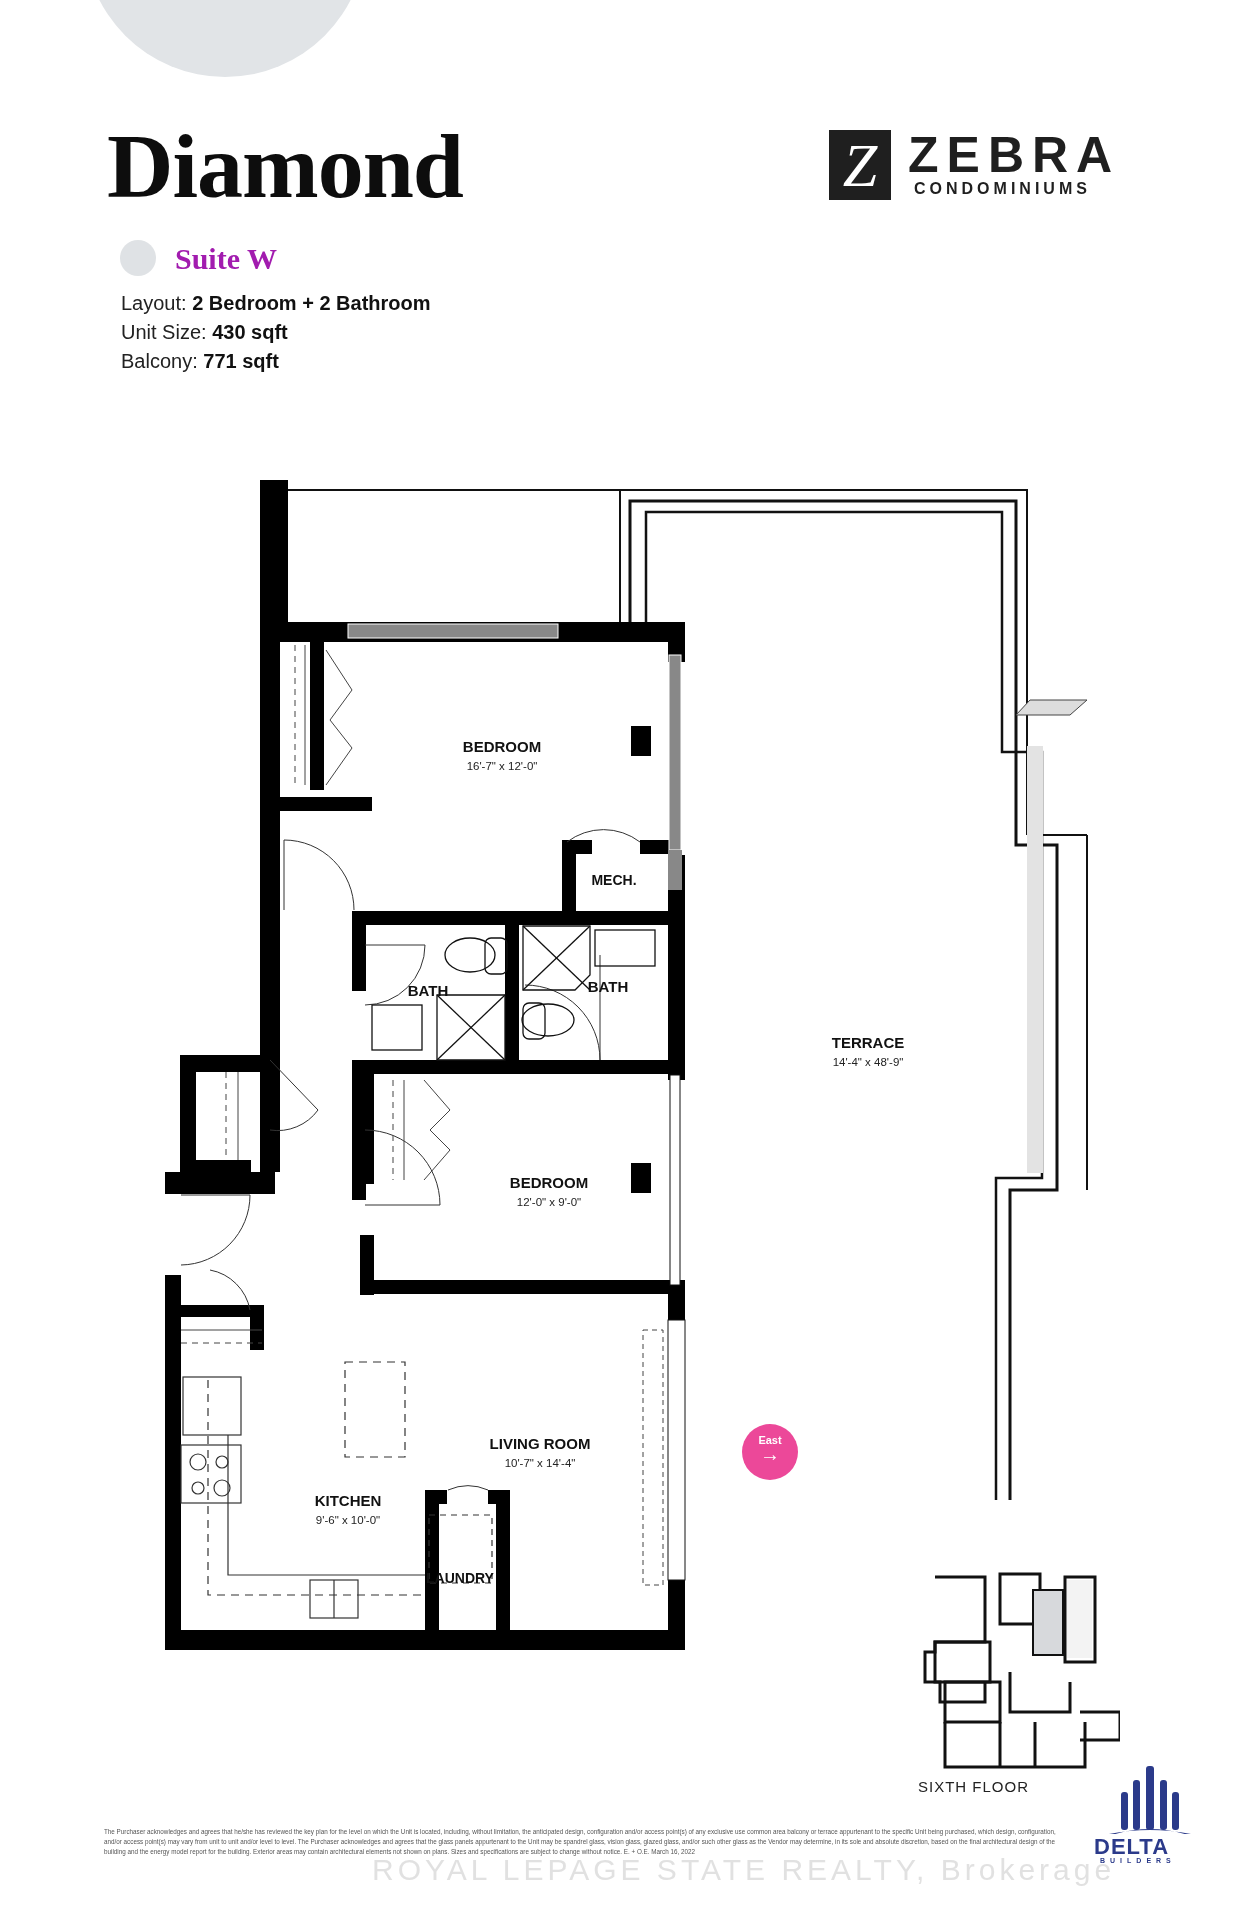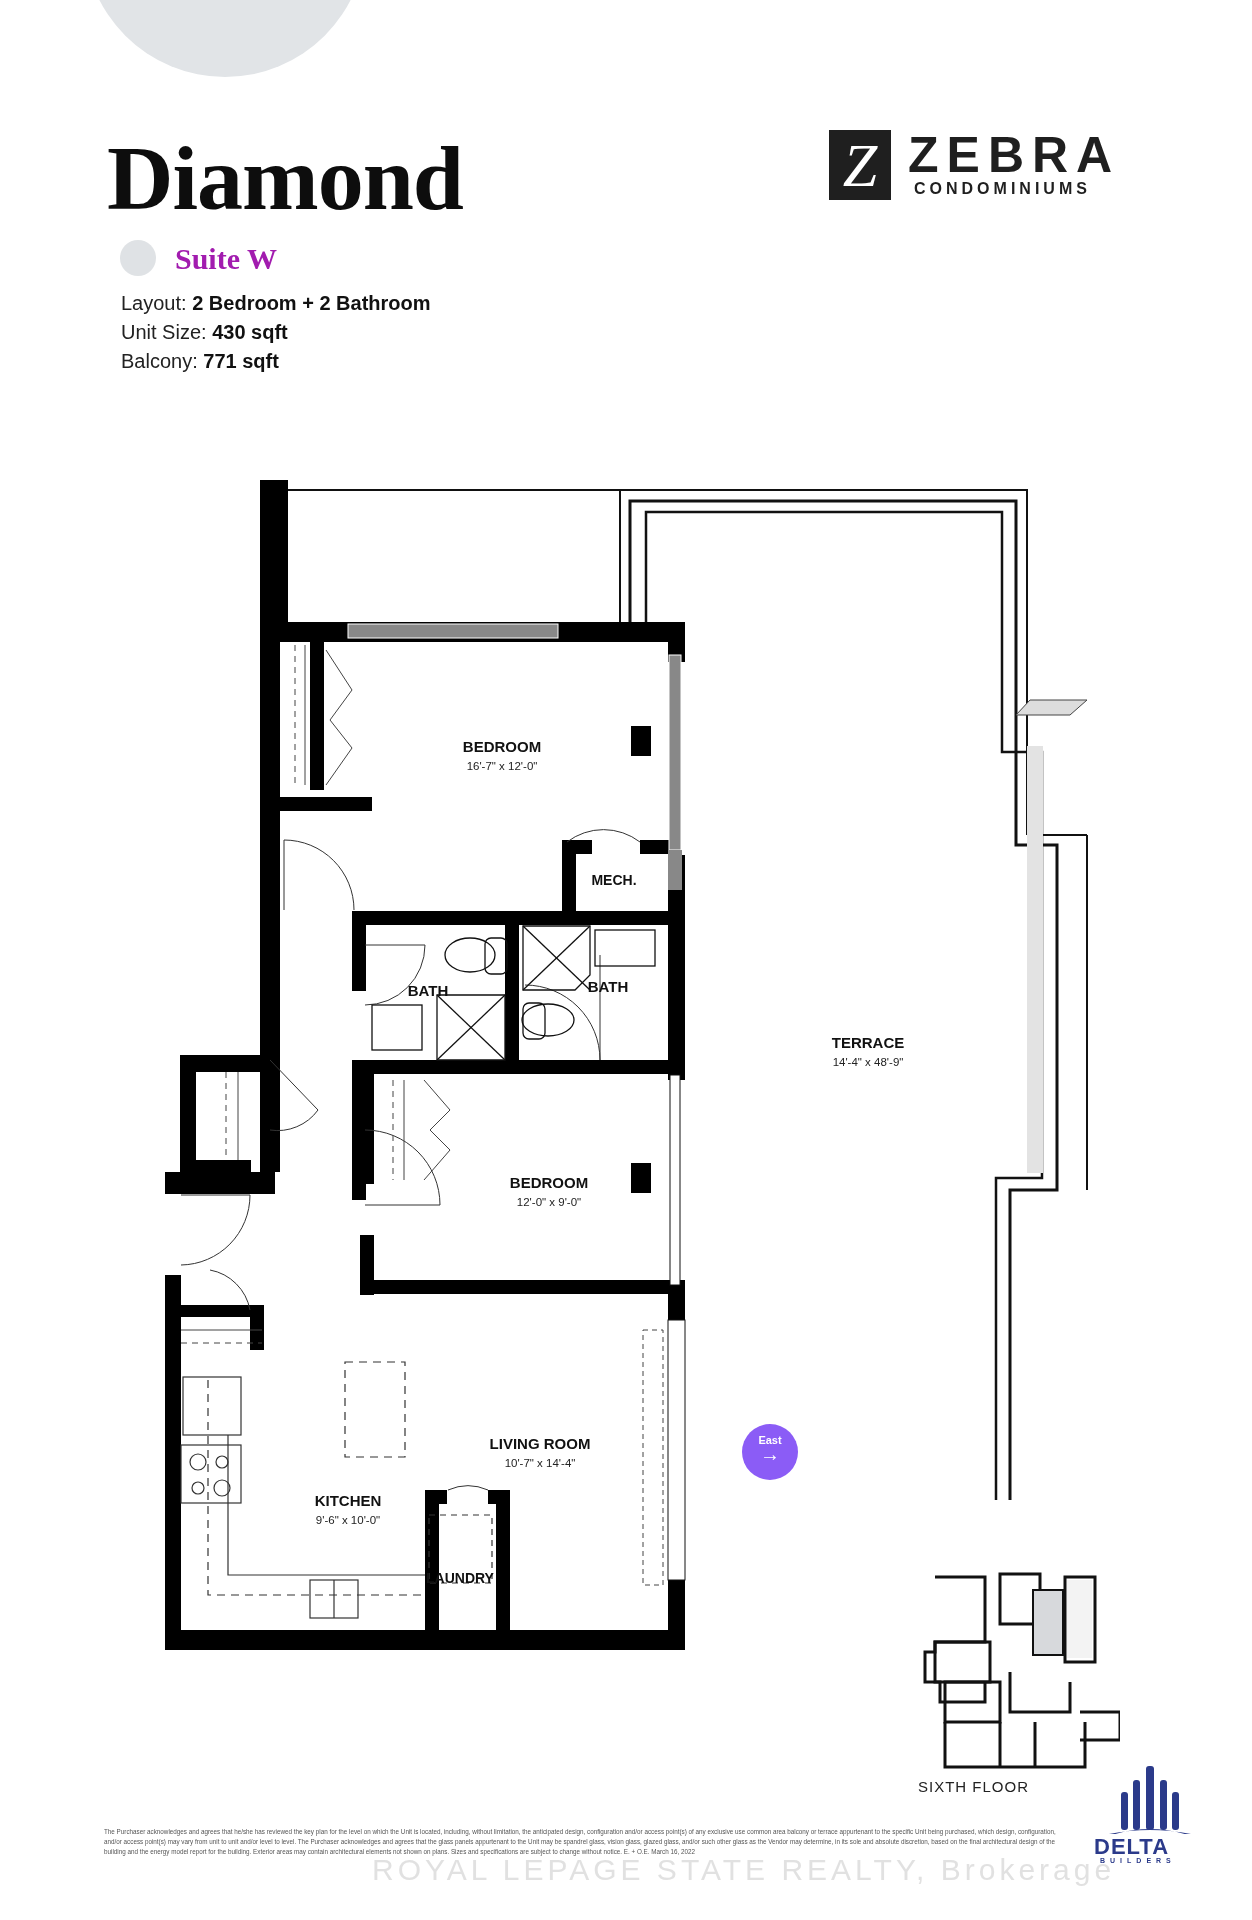--- a/index.html
+++ b/index.html
@@ -1,36 +1,36 @@
 <!DOCTYPE html>
 <html><head>
 <meta charset="utf-8">
 <style>
   html, body { margin:0; padding:0; background:#ffffff; }
   body { width:1252px; height:1920px; position:relative; overflow:hidden;
          font-family:"Liberation Sans", sans-serif; color:#111; }
   .abs { position:absolute; }
   .deco-circle { left:84px; top:-205px; width:282px; height:282px; border-radius:50%; background:#e1e4e7; }
-  .title { left:107px; top:128px; font-family:"Liberation Serif", serif; font-weight:bold;
+  .title { left:107px; top:116px; font-family:"Liberation Serif", serif; font-weight:bold;
            font-size:92px; line-height:100px; letter-spacing:-1px; color:#0d0d0d; }
   .suite-dot { left:120px; top:240px; width:36px; height:36px; border-radius:50%; background:#dfe2e5; }
   .suite-label { left:175px; top:242px; font-family:"Liberation Serif", serif; font-weight:bold;
                  font-size:30px; color:#a21caf;text-align:center; }
   .spec { left:121px; font-size:20px; color:#222; }
   .spec b { font-weight:bold; color:#111; }
   .logo-box { left:829px; top:130px; width:62px; height:70px; background:#1f1f1f; }
   .logo-z { left:829px; top:130px; width:62px; height:70px; color:#fff; font-family:"Liberation Serif", serif;
             font-style:italic; font-size:62px; line-height:70px; text-align:center; }
   .logo-word { left:908px; top:126px; font-size:50px; font-weight:bold; letter-spacing:8px; color:#1f1f1f;text-align:center; }
   .logo-sub { left:914px; top:180px; font-size:16px; font-weight:bold; letter-spacing:4px; color:#1f1f1f; }
   .plan { left:0; top:0; }
   .room-label { position:absolute; font-weight:bold; font-size:15px; color:#111; text-align:center; white-space:nowrap; transform:translateX(-50%); }
   .room-dim { position:absolute; font-size:11.5px; color:#222; text-align:center; white-space:nowrap; transform:translateX(-50%); }
   .small-label { position:absolute; font-weight:bold; font-size:14px; color:#111; white-space:nowrap; transform:translateX(-50%); }
-  .compass { left:742px; top:1424px; width:56px; height:56px; border-radius:50%; background:#8b5cf6; color:#fff; text-align:center; }
+  .compass { left:742px; top:1424px; width:56px; height:56px; border-radius:50%; background:#ec4899; color:#fff; text-align:center; }
   .compass-text { position:absolute; left:0; right:0; top:10px; font-size:11px; font-weight:bold; }
   .compass-arrow { position:absolute; left:0; right:0; top:20px; font-size:20px; line-height:20px; }
   .keyplan-label { left:918px; top:1778px; font-size:15px; letter-spacing:1px; color:#222; }
   .delta { left:1107px; top:1764px; width:86px; }
   .delta-word { left:1094px; top:1834px; font-size:22px; font-weight:bold; color:#2b3a8a; letter-spacing:1px; }
   .delta-sub { left:1100px; top:1857px; font-size:7px; font-weight:bold; color:#2b3a8a; letter-spacing:5px; }
   .disclaimer { left:104px; top:1827px; width:960px; font-size:6.3px; line-height:10px; color:#555; }
   .watermark { left:372px; top:1853px; font-size:30px; letter-spacing:4px; color:rgba(200,200,200,0.55); white-space:nowrap; }
 </style>
 </head>

